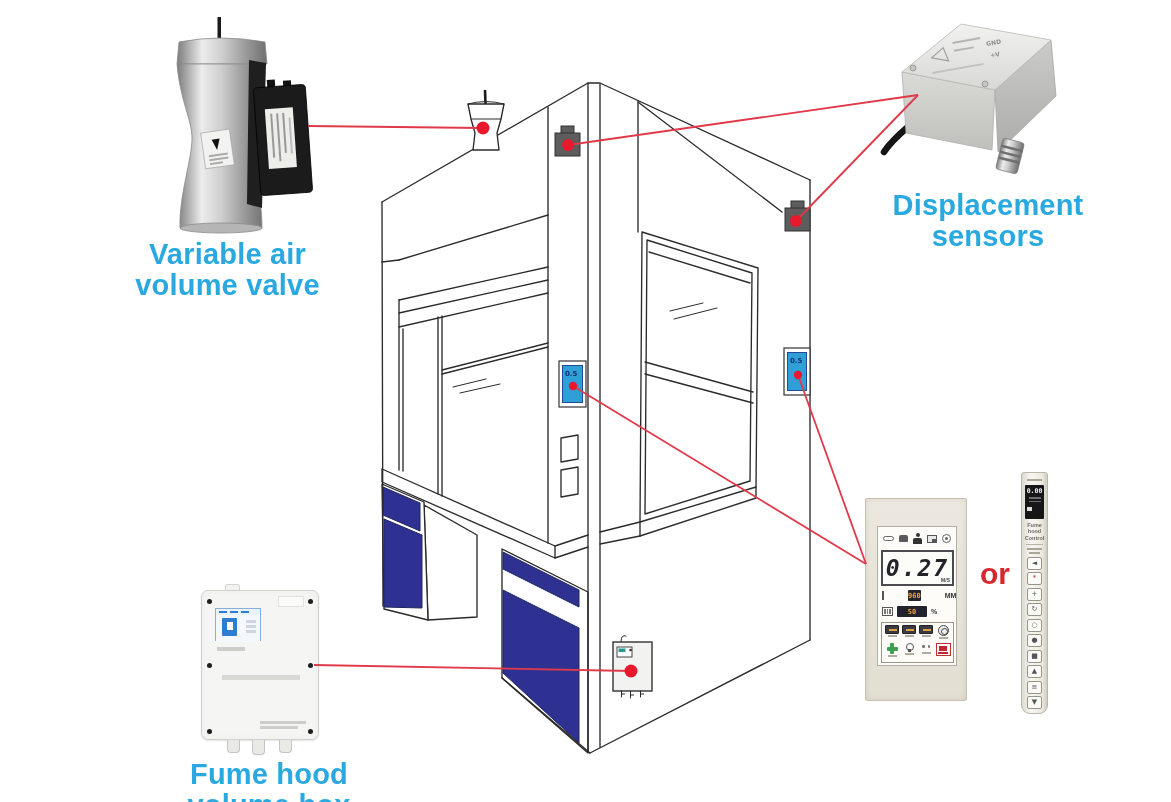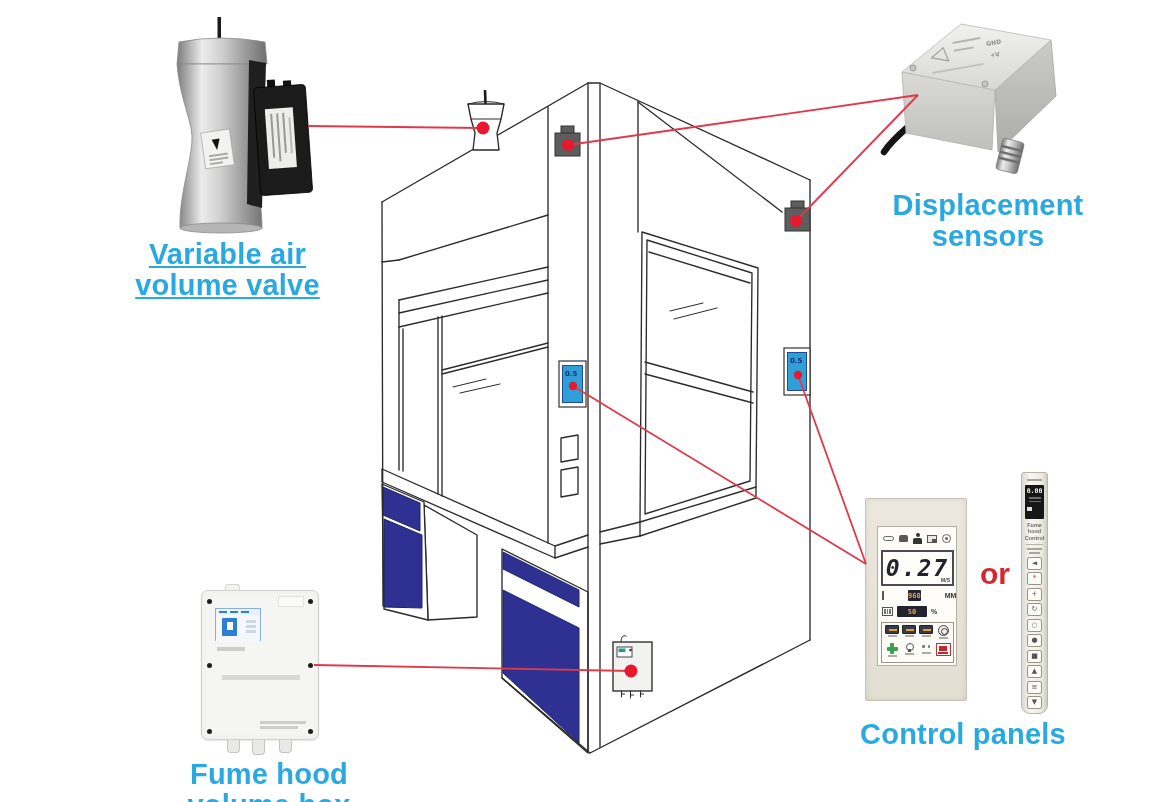--- a/index.html
+++ b/index.html
@@ -418,26 +418,25 @@
       <span class="graybar" style="left:15px;top:56px;width:28px;height:3.5px;"></span>
       <span class="graybar" style="left:20px;top:84px;width:78px;height:5px;opacity:.75;"></span>
       <span class="graybar" style="left:58px;top:130px;width:46px;height:2.5px;"></span>
       <span class="graybar" style="left:58px;top:135px;width:38px;height:2.5px;"></span>
     </div>
     <span class="fbox-gland" style="left:26px;"></span>
     <span class="fbox-gland" style="left:51px;height:15px;"></span>
     <span class="fbox-gland" style="left:78px;"></span>
   </div>
 
-  <div class="calabel" style="left:120px;top:239px;width:215px;text-decoration:underline;">
+  <div class="calabel" style="left:120px;top:239px;width:215px;">
     <div>Variable air</div>
     <div>volume valve</div>
   </div>
   <div class="calabel" style="left:853px;top:190px;width:270px;">Displacement sensors</div>
-  <div class="calabel" style="left:858px;top:719px;width:210px;">Control panels</div>
   <div class="calabel" style="left:138px;top:759px;width:262px;">Fume hood volume box</div>
   <div class="or-label">or</div>
 
   <svg id="overlay" width="1171" height="802" viewBox="0 0 1171 802">
     <g>
       <line class="redline" x1="308" y1="126" x2="483" y2="128"></line>
       <line class="redline" x1="568" y1="145" x2="918" y2="95"></line>
       <line class="redline" x1="796" y1="221" x2="918" y2="95"></line>
       <line class="redline" x1="573" y1="386" x2="866" y2="564"></line>
       <line class="redline" x1="798" y1="375" x2="866" y2="564"></line>

